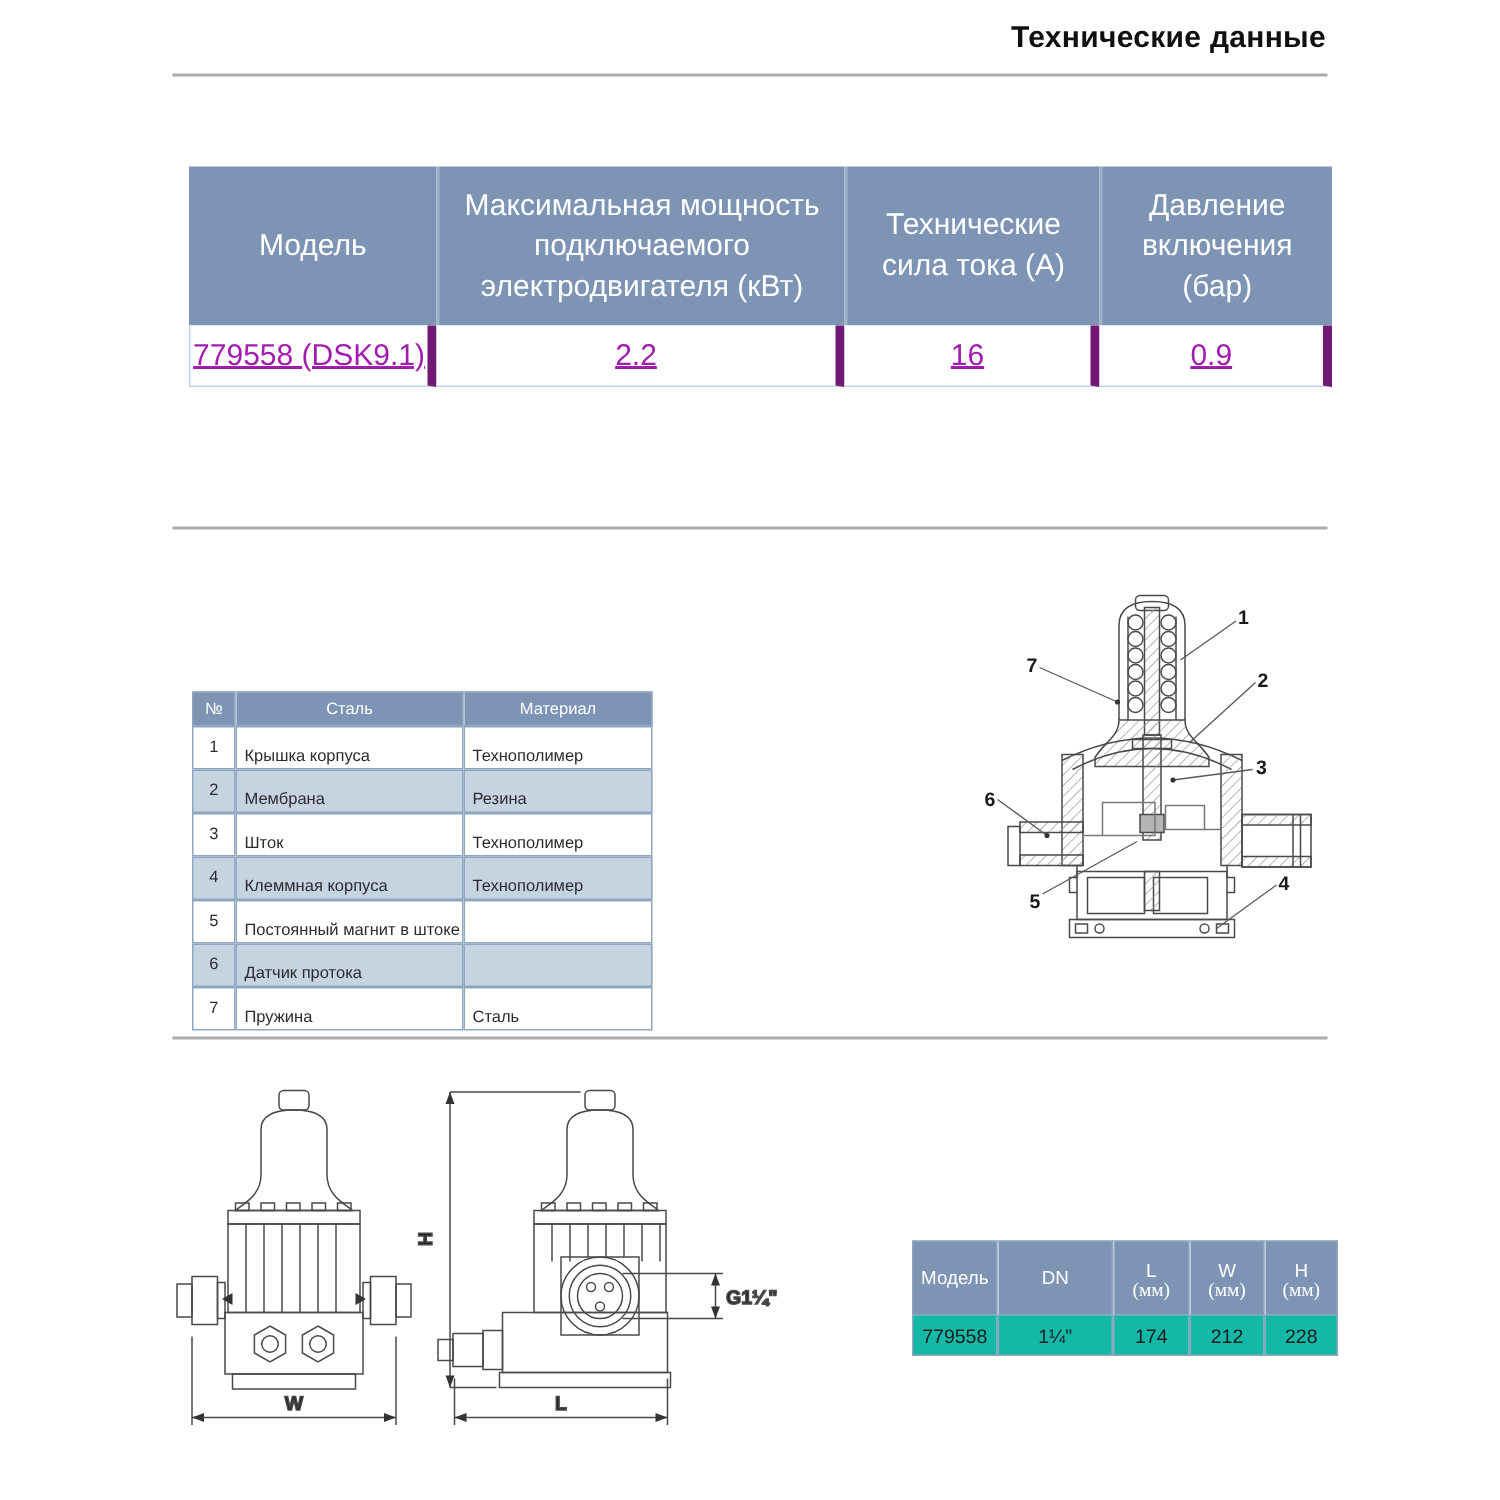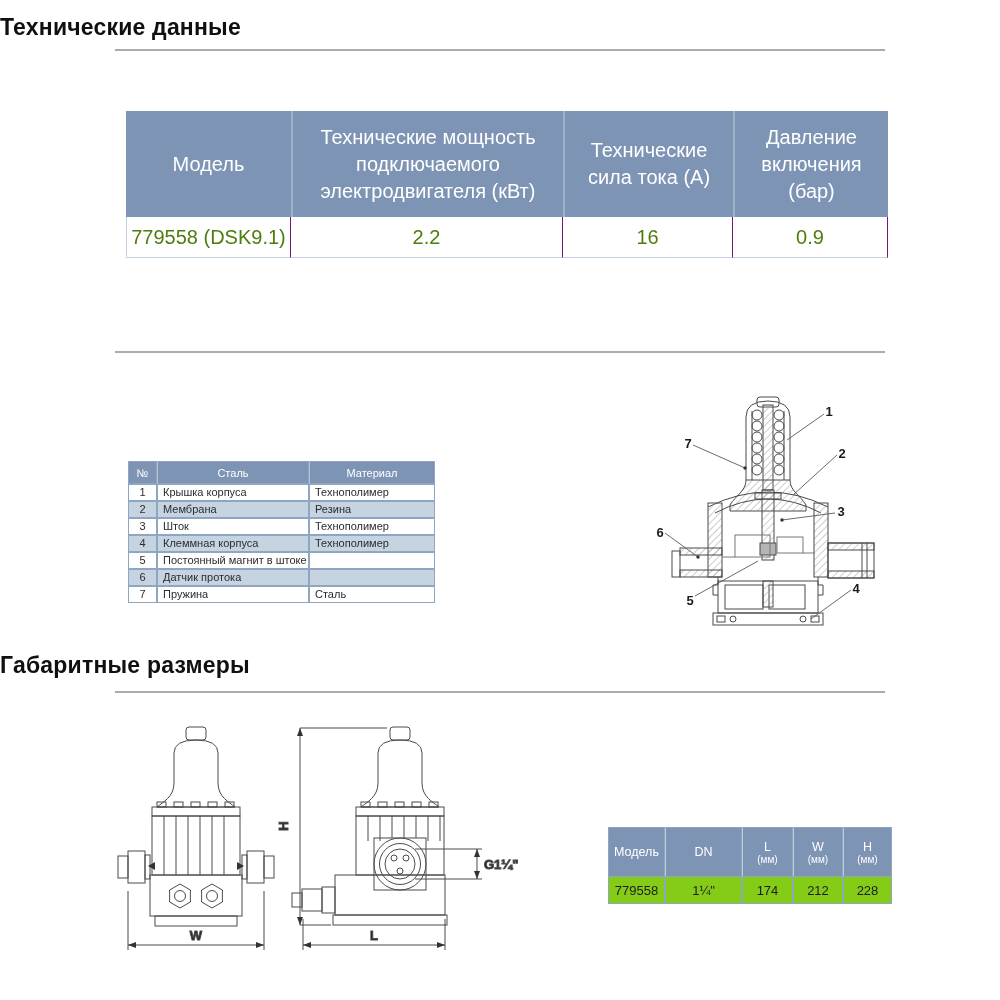--- a/index.html
+++ b/index.html
@@ -1,51 +1,51 @@
 <!DOCTYPE html>
 <html><head>
 <meta charset="utf-8">
 <style>
   html,body{margin:0;padding:0;background:#fff;}
   .page{position:relative;width:1000px;height:1000px;background:#ffffff;overflow:hidden;
         font-family:"Liberation Sans","DejaVu Sans",sans-serif;color:#1c1c1c;}
-  .title{position:absolute;left:0;width:884px;text-align:left;
-         font-size:23px;font-weight:bold;color:#101010;letter-spacing:.2px;}
+  .title{position:absolute;left:0;width:884px;text-align:right;
+         font-size:20px;font-weight:bold;color:#101010;letter-spacing:.2px;}
   .rule{position:absolute;left:115px;width:770px;height:2px;background:#acacac;}
 
   
   table{border-collapse:separate;border-spacing:0;position:absolute;table-layout:fixed;}
   .spec{left:126px;top:111px;width:762px;}
   .spec th{background:#7d94b5;color:#ffffff;font-weight:400;font-size:20px;line-height:27px;
            height:106px;text-align:center;vertical-align:middle;padding:0 8px;
            border-left:2px solid rgba(255,255,255,.28);}
   .spec th:first-child{border-left:none;}
-  .spec td{background:#ffffff;color:#4d7c0f;font-size:20px;height:38px;text-align:center;
-           vertical-align:middle;border-right:1px solid #701a75;border-bottom:1px solid #c3d2e0;}
+  .spec td{background:#ffffff;color:#a21caf;font-size:20px;height:38px;text-align:center;
+           vertical-align:middle;border-right:6px solid #701a75;border-bottom:1px solid #c3d2e0;text-decoration:underline;}
   .spec td:first-child{border-left:1px solid #c3d2e0;}
 
   
   .parts{left:128px;top:461px;width:307px;font-size:11px;}
   .parts th{background:#7d94b5;color:#ffffff;font-weight:400;font-size:11px;height:19px;
             text-align:center;vertical-align:middle;border:1px solid #8fa6c0;
             border-left:1px solid rgba(255,255,255,.45);}
   .parts th:first-child{border-left:1px solid #8fa6c0;}
   .parts td{height:15px;line-height:13px;color:#2b2b30;border:1px solid #8fa6c0;
-            padding:0 0 0 5px;vertical-align:middle;background:#ffffff;}
+            padding:12px 0 0 5px;vertical-align:middle;background:#ffffff;}
   .parts td.num{text-align:center;padding:0;}
   .parts tr.alt td{background:#c6d4e2;}
 
   
   .size{left:608px;top:827px;width:284px;}
   .size th{background:#7d94b5;color:#ffffff;font-weight:400;font-size:12.5px;height:46px;
            text-align:center;vertical-align:middle;border:1px solid #8fa6c0;
            border-left:1px solid rgba(255,255,255,.5);}
   .size th:first-child{border-left:1px solid #8fa6c0;}
-  .size th .u{font-size:10px;line-height:11px;}
-  .size td{background:#84cc16;color:#1d1d22;font-size:13px;height:24px;text-align:center;
+  .size th .u{font-size:13px;line-height:11px;font-family:Liberation Serif, serif;}
+  .size td{background:#14b8a6;color:#1d1d22;font-size:13px;height:24px;text-align:center;
            vertical-align:middle;border:1px solid #8fa6c0;border-top:none;}
 
   svg{position:absolute;}
   svg text{font-family:"Liberation Sans","DejaVu Sans",sans-serif;}
   .callout{font-size:13px;font-weight:bold;fill:#1a1a1a;}
   .dimlbl{font-size:13px;font-weight:bold;fill:#222;}
 </style>
 </head>
 <body>
 
@@ -57,21 +57,21 @@
   <table class="spec">
     <colgroup>
         <col style="width:165px">
         <col style="width:272px">
         <col style="width:170px">
         <col style="width:155px">
       </colgroup>
     <tbody>
         <tr>
       <th>Модель</th>
-      <th>Технические мощность подключаемого электродвигателя (кВт)</th>
+      <th>Максимальная мощность подключаемого электродвигателя (кВт)</th>
       <th>Технические сила тока (А)</th>
       <th>Давление включения (бар)</th>
     </tr>
     <tr>
       <td>779558 (DSK9.1)</td>
       <td>2.2</td>
       <td>16</td>
       <td>0.9</td>
     </tr>
   </tbody>
@@ -214,21 +214,20 @@
       <text class="callout" x="194" y="31" text-anchor="middle">1</text>
       <text class="callout" x="53" y="63" text-anchor="middle">7</text>
       <text class="callout" x="207" y="73" text-anchor="middle">2</text>
       <text class="callout" x="206" y="131" text-anchor="middle">3</text>
       <text class="callout" x="25" y="152" text-anchor="middle">6</text>
       <text class="callout" x="55" y="220" text-anchor="middle">5</text>
       <text class="callout" x="221" y="208" text-anchor="middle">4</text>
     </g>
   </svg>
 
-  <div class="title" style="top:652px">Габаритные размеры</div>
   <div class="rule" style="top:691px"></div>
 
   <svg style="left:110px;top:703px" width="180" height="260" viewBox="0 0 180 260">
     <g stroke="#4a4a4a" stroke-width="1" fill="none">
       <rect x="76" y="24" width="20" height="13" rx="3"></rect>
       <path d="M64,80 L64,50 Q64,37 86,37 Q108,37 108,50 L108,80 C108,94 119,99 125,104 L47,104 C53,99 64,94 64,80 Z"></path>
       <rect x="47" y="99" width="9" height="5"></rect>
         <rect x="64" y="99" width="9" height="5"></rect>
       <rect x="81" y="99" width="9" height="5"></rect>
         <rect x="98" y="99" width="9" height="5"></rect>

